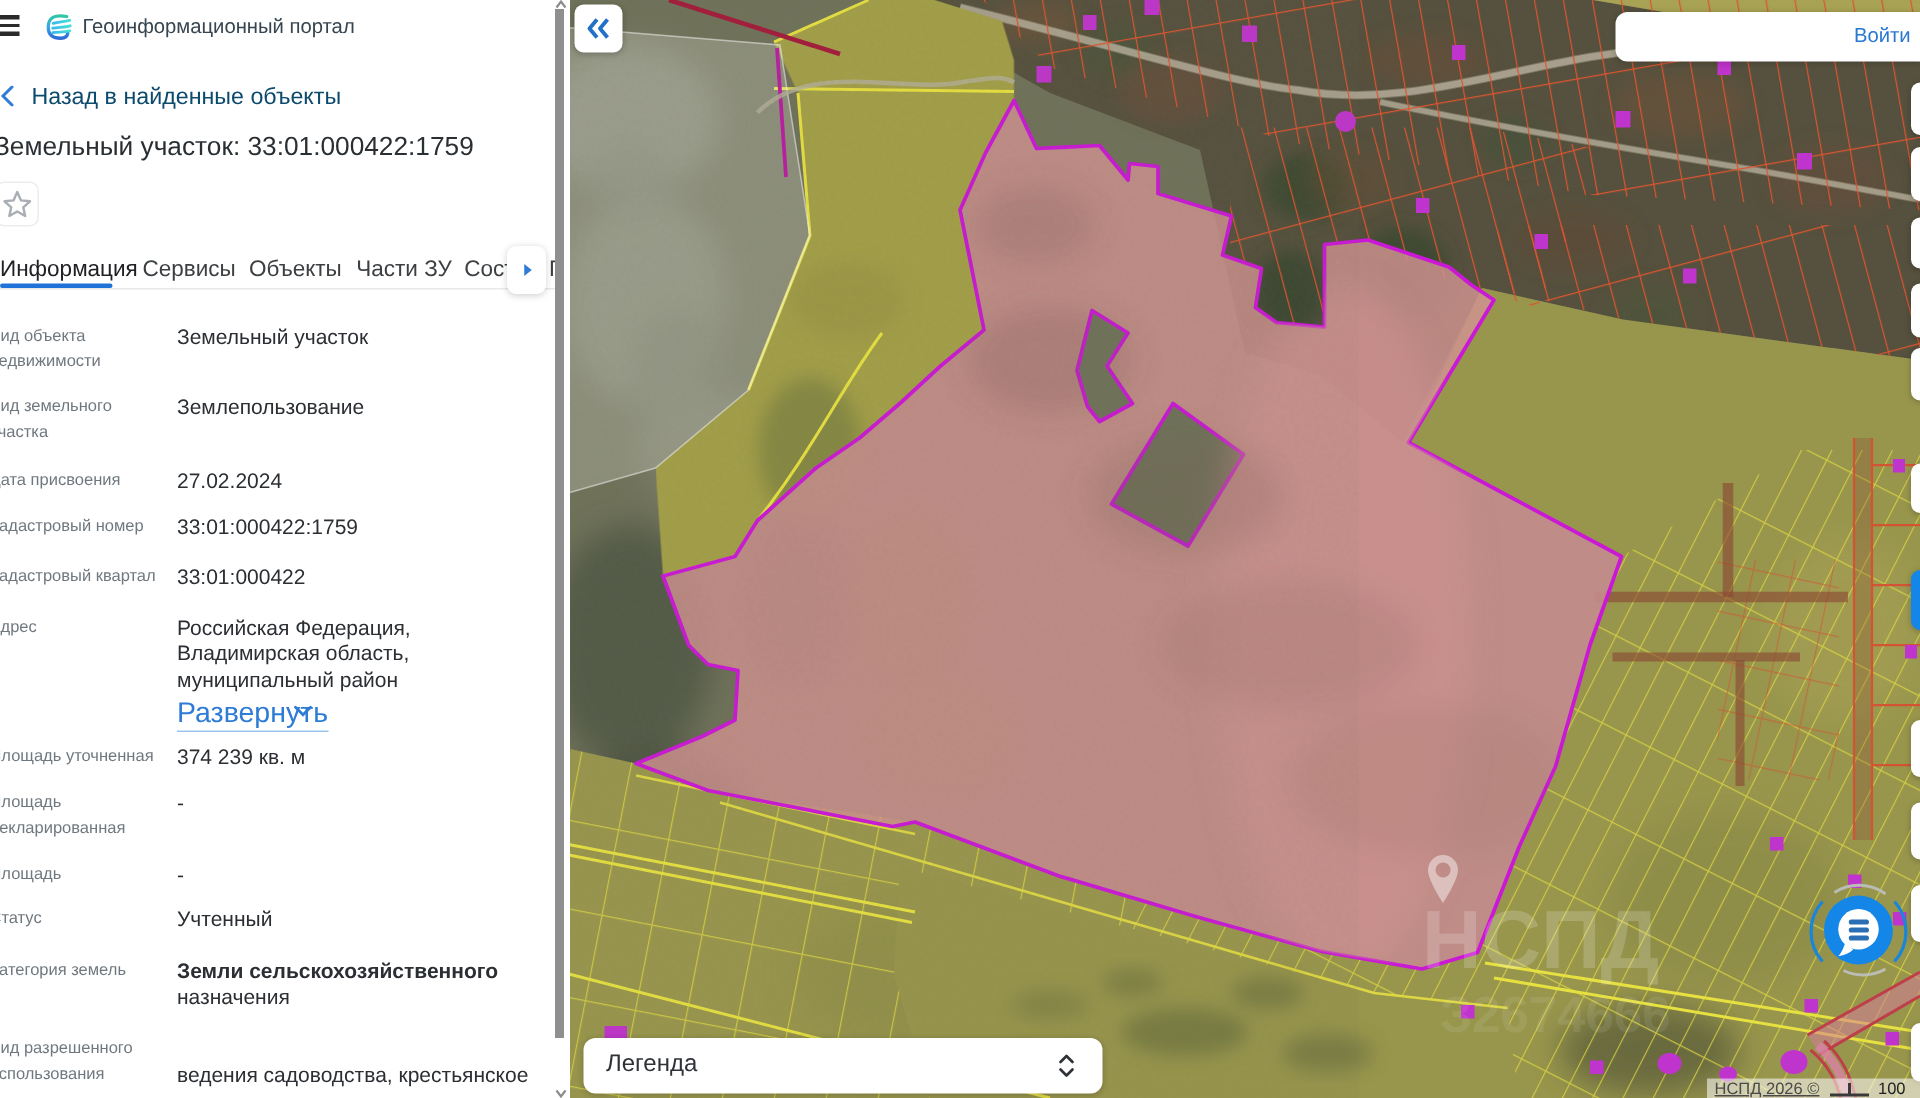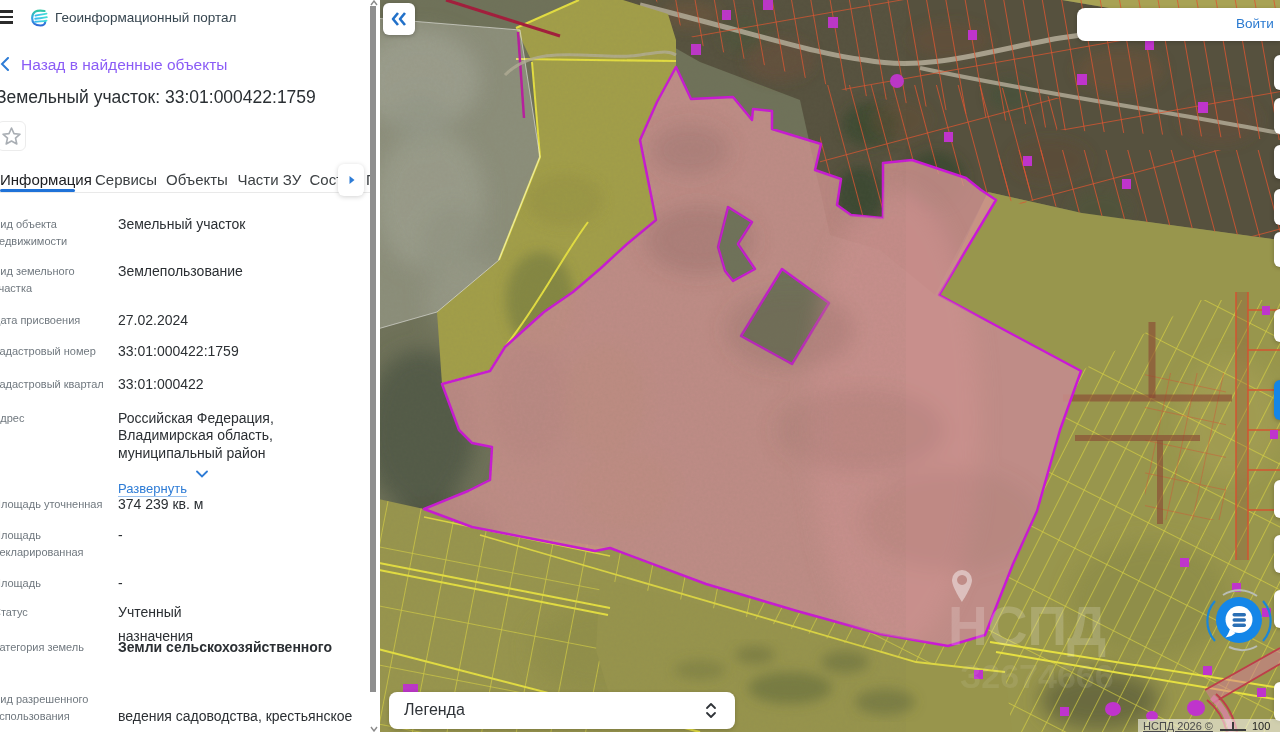--- a/index.html
+++ b/index.html
@@ -257,21 +257,21 @@
       <path d="M14.5 2 C6 0.5 2.5 3 2.2 8.5 C1.9 14.5 5.5 16.5 10.5 16.5 C13.5 16.5 15 15 15.2 13" fill="none" stroke="url(#lg1)" stroke-width="2.2" stroke-linecap="round"></path>
       <path d="M5.5 6.6 C9 5.4 12 5.8 16.5 4.6" fill="none" stroke="url(#lg2)" stroke-width="1.9" stroke-linecap="round"></path>
       <path d="M5.2 9.8 C9 9 12.5 9.4 16.8 8.2" fill="none" stroke="url(#lg2)" stroke-width="1.9" stroke-linecap="round"></path>
       <path d="M5.2 12.8 C9 12.2 12.5 12.6 16.5 11.6" fill="none" stroke="url(#lg2)" stroke-width="1.9" stroke-linecap="round"></path>
     </svg>
     <div class="abs" style="left:55px;top:10px;font-size:13.5px;color:#36454f;white-space:nowrap;">Геоинформационный портал</div>
 
     <svg class="abs" style="left:0px;top:57px;" width="10" height="14" viewBox="0 0 10 14">
         <path d="M8 1 L2 7 L8 13" fill="none" stroke="#2e7cd6" stroke-width="2" stroke-linecap="round"></path>
       </svg>
-    <div class="abs" style="left:21px;top:56px;font-size:15.5px;color:#8b5cf6;white-space:nowrap;">Назад в найденные объекты</div>
+    <div class="abs" style="left:21px;top:56px;font-size:15.5px;color:#0c4a6e;white-space:nowrap;">Назад в найденные объекты</div>
 
     <div class="abs" style="left:-4px;top:87px;font-size:17.5px;color:#2a2f33;white-space:nowrap;">Земельный участок: 33:01:000422:1759</div>
 
     <div class="abs" style="left:-3px;top:121px;width:29px;height:30px;border:1px solid #ececec;border-radius:6px;background:#fff;"></div>
     <svg class="abs" style="left:1px;top:126px;" width="21" height="20" viewBox="0 0 21 20">
         <path d="M10.5 2 L13 7.6 L19 8.2 L14.5 12.2 L15.8 18 L10.5 15 L5.2 18 L6.5 12.2 L2 8.2 L8 7.6 Z" fill="none" stroke="#a9aeb4" stroke-width="1.6" stroke-linejoin="round"></path>
       </svg>
 
     <div class="lbl" style="top:218px;">Вид объекта</div>
     <div class="lbl" style="top:235px;">недвижимости</div>
@@ -282,36 +282,36 @@
     <div class="lbl" style="top:314px;">Дата присвоения</div>
     <div class="val" style="top:312px;">27.02.2024</div>
     <div class="lbl" style="top:345px;">Кадастровый номер</div>
     <div class="val" style="top:343px;text-align:center;">33:01:000422:1759</div>
     <div class="lbl" style="top:378px;">Кадастровый квартал</div>
     <div class="val" style="top:376px;">33:01:000422</div>
     <div class="lbl" style="top:412px;">Адрес</div>
     <div class="val" style="top:410px;text-align:center;">Российская Федерация,</div>
     <div class="val" style="top:427px;">Владимирская область,</div>
     <div class="val" style="top:445px;">муниципальный район</div>
-    <div class="abs" style="left:118px;top:465px;font-size:13px;color:#2e7cd6;border-bottom:1px solid #9cc3ef;margin-top:16px;">Развернуть</div>
+    <div class="abs" style="left:118px;top:465px;font-size:19px;color:#2e7cd6;border-bottom:1px solid #9cc3ef;">Развернуть</div>
     <svg class="abs" style="left:196px;top:470px;" width="12" height="8" viewBox="0 0 12 8">
         <path d="M1 1.5 L6 6.5 L11 1.5" fill="none" stroke="#2e7cd6" stroke-width="1.8" stroke-linecap="round"></path>
       </svg>
     <div class="lbl" style="top:498px;">Площадь уточненная</div>
     <div class="val" style="top:496px;">374 239 кв. м</div>
     <div class="lbl" style="top:529px;">Площадь</div>
     <div class="lbl" style="top:546px;">декларированная</div>
     <div class="val" style="top:527px;">-</div>
     <div class="lbl" style="top:577px;">Площадь</div>
     <div class="val" style="top:575px;">-</div>
     <div class="lbl" style="top:606px;">Статус</div>
     <div class="val" style="top:604px;">Учтенный</div>
     <div class="lbl" style="top:641px;">Категория земель</div>
     <div class="val" style="top:639px;font-weight:bold;">Земли сельскохозяйственного</div>
-    <div class="val" style="top:628px;">назначения</div>
+    <div class="val" style="top:656px;">назначения</div>
     <div class="lbl" style="top:693px;">Вид разрешенного</div>
     <div class="lbl" style="top:710px;">использования</div>
     <div class="val" style="top:708px;">ведения садоводства, крестьянское</div>
 
     <div class="abs tab" style="left:0px;color:#202124;">Информация</div>
     <div class="abs tab" style="left:95px;">Сервисы</div>
     <div class="abs tab" style="left:166px;">Объекты</div>
     <div class="abs tab" style="left:237.5px;">Части ЗУ</div>
     <div class="abs tab" style="left:309.5px;">Состав</div>
     <div class="abs tab" style="left:366px;">Гр</div>

